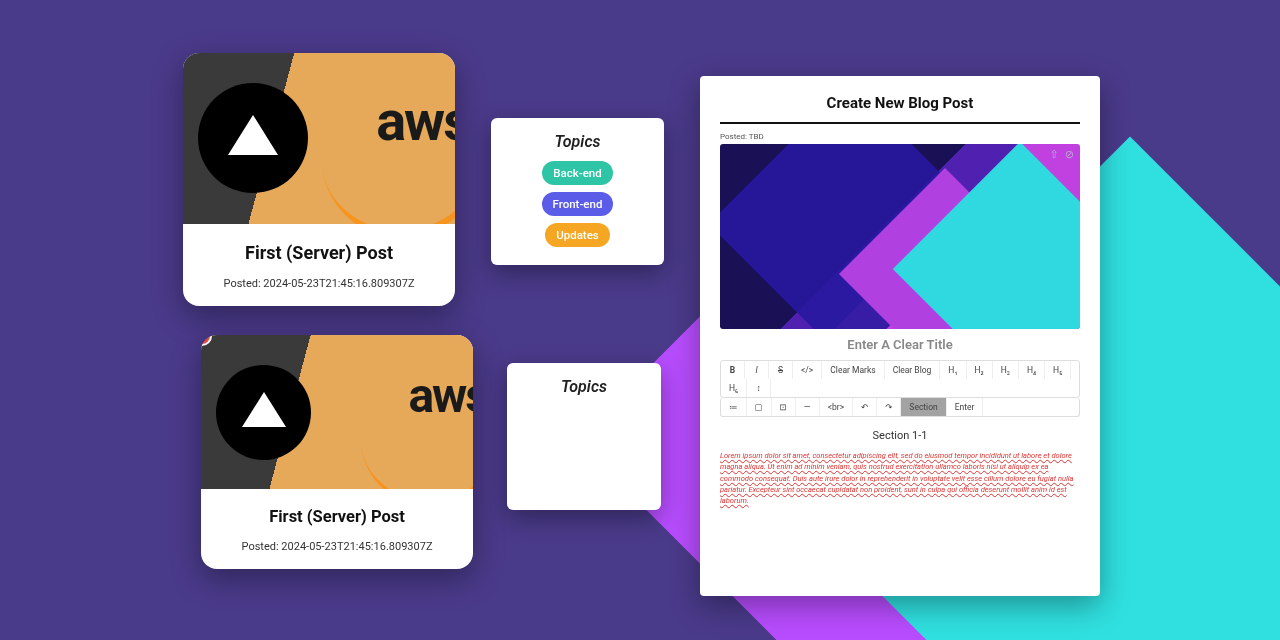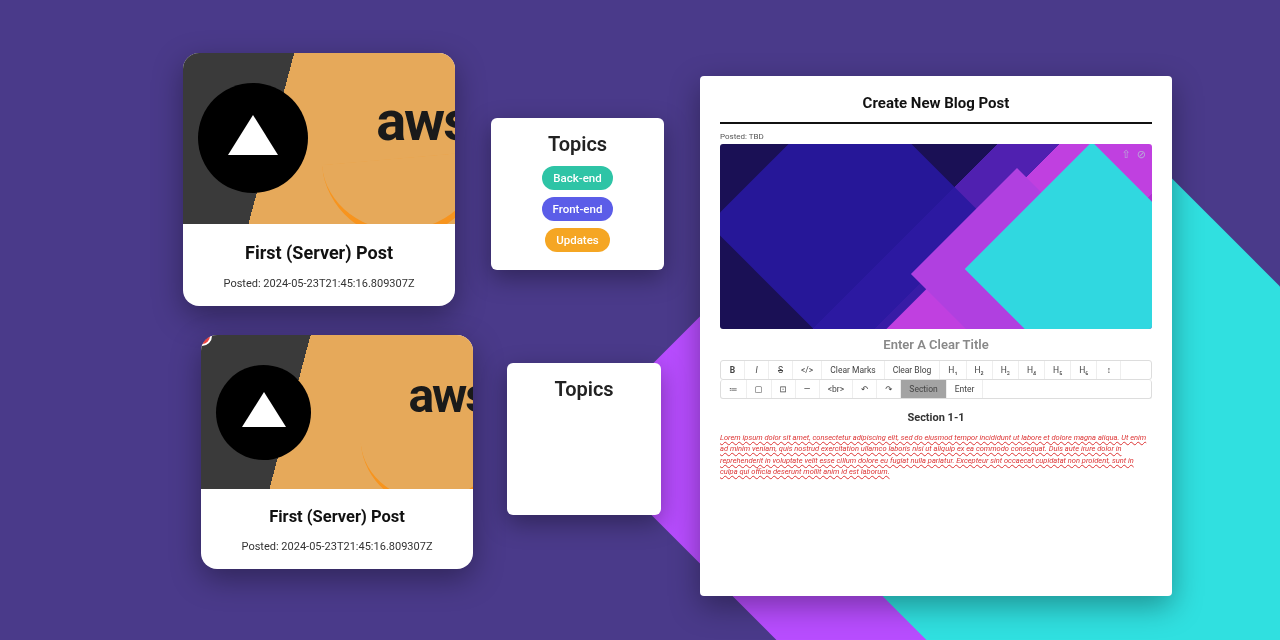--- a/index.html
+++ b/index.html
@@ -34,45 +34,45 @@
 .pc-title { font-size:18px; font-weight:700; color:#111; margin-bottom:14px;}
 .pc-title.small{font-size:16.5px;}
 .pc-date { font-size:11px; color:#333; }
 .del-badge { position:absolute; left:-9px; top:-9px; width:20px; height:20px; border-radius:50%; background:#ef4444; border:2px solid #fff; display:flex; align-items:center; justify-content:center; z-index:5;}
 .del-badge span{width:10px;height:2px;background:#fff;border-radius:1px;}
 
 
 .topics { position:absolute; background:#fff; border-radius:6px; box-shadow:0 8px 24px rgba(0,0,0,.35); padding:14px 18px 18px; text-align:center;}
 .topics.one { left:491px; top:118px; width:173px;}
 .topics.two { left:507px; top:363px; width:154px;}
-.topics h3 { font-size:20px; font-weight:600; color:#222; margin-bottom:10px;}
+.topics h3 { font-size:16px; font-weight:600; color:#222; margin-bottom:10px;font-style:italic;}
 .chips { display:flex; flex-wrap:wrap; gap:7px; justify-content:center;}
 .chip { padding:5px 11px; border-radius:14px; font-size:11.5px; color:#fff; font-weight:500;}
 .chip.be{background:#2ec4a6;} .chip.fe{background:#5b5de8;} .chip.up{background:#f5a623;}
 .chipx { display:flex; align-items:center; gap:6px; padding:5px 11px 5px 7px; border-radius:14px; font-size:11px; color:#fff; font-weight:500;}
 .chipx .x { width:14px;height:14px;display:flex;align-items:center;justify-content:center;font-size:11px;}
 .chipcol { display:flex; flex-direction:column; gap:7px; align-items:center;}
 
 
-.editor { position:absolute; left:700px; top:76px; width:472px; height:520px; background:#fff; border-radius:4px; box-shadow:0 10px 30px rgba(0,0,0,.35); padding:18px 20px 14px; display:flex; flex-direction:column;}
+.editor { position:absolute; left:700px; top:76px; width:400px; height:520px; background:#fff; border-radius:4px; box-shadow:0 10px 30px rgba(0,0,0,.35); padding:18px 20px 14px; display:flex; flex-direction:column;}
 .ed-title { text-align:center; font-size:15px; font-weight:700; color:#111; margin-bottom:10px;}
 .ed-hr { height:2px; background:#111; margin-bottom:8px;}
 .ed-posted { font-size:8px; color:#555; margin-bottom:3px;}
 .ed-hero { position:relative; height:185px; border-radius:3px; overflow:hidden; background:linear-gradient(135deg,#1a1055 0 45%,#5020b0 45% 55%,#c040e0 55% 78%,#b030d0 78%); margin-bottom:8px;}
 .ed-t1{position:absolute;right:-30px;bottom:-30px;width:180px;height:180px;background:#30d8e0;transform:rotate(45deg);}
 .ed-t2{position:absolute;right:60px;bottom:-20px;width:150px;height:150px;background:#b040e0;transform:rotate(45deg);}
 .ed-t3{position:absolute;left:30px;top:-20px;width:200px;height:200px;background:#2818a0;transform:rotate(45deg);opacity:.9;}
 .ed-icons { position:absolute; right:6px; top:4px; display:flex; gap:6px;}
 .ed-icons span{color:#b8a8d8;font-size:11px;}
 .ed-ptitle { text-align:center; font-size:13px; font-weight:600; color:#888; margin-bottom:8px;}
 .toolbar { border:1px solid #ddd; border-radius:3px; display:flex; flex-wrap:wrap;}
 .tb { padding:4px 8px; font-size:8.5px; color:#444; border-right:1px solid #eee; display:flex; align-items:center; justify-content:center; min-width:24px; cursor:pointer;}
 .tb.b{font-weight:700;} .tb.i{font-style:italic;} .tb.s{text-decoration:line-through;}
 .tb.sel{background:#a3a3a3;}
-.ed-sec { text-align:center; font-size:11px; font-weight:700; color:#333; margin:12px 0 8px;}
+.ed-sec { text-align:center; font-size:11px; font-weight:400; color:#333; margin:12px 0 8px;}
 .ed-body { font-size:7.5px; line-height:1.5; color:#d33; text-decoration:underline wavy #d33; text-decoration-skip-ink:none;font-style:italic;}
 .ed-tags { margin-top:14px; display:flex; align-items:center; gap:8px; font-size:8px; border-top:1px solid #eee;border-bottom:1px solid #eee;padding:5px 0;}
 .ed-tags .lbl{color:#333;} .ed-tags .ph{color:#aaa;}
 .ed-btns { display:flex; gap:14px; margin-top:12px; justify-content:center;}
 .ebtn { flex:1; max-width:120px; padding:5px; font-size:8.5px; text-align:center; border-radius:3px; cursor:pointer;}
 .ebtn.cancel{background:#f05a5a;color:#fff;}
 .ebtn.create{background:#fff;color:#444;border:1px solid #ccc;}
 </style>
 </head>
 <body>

